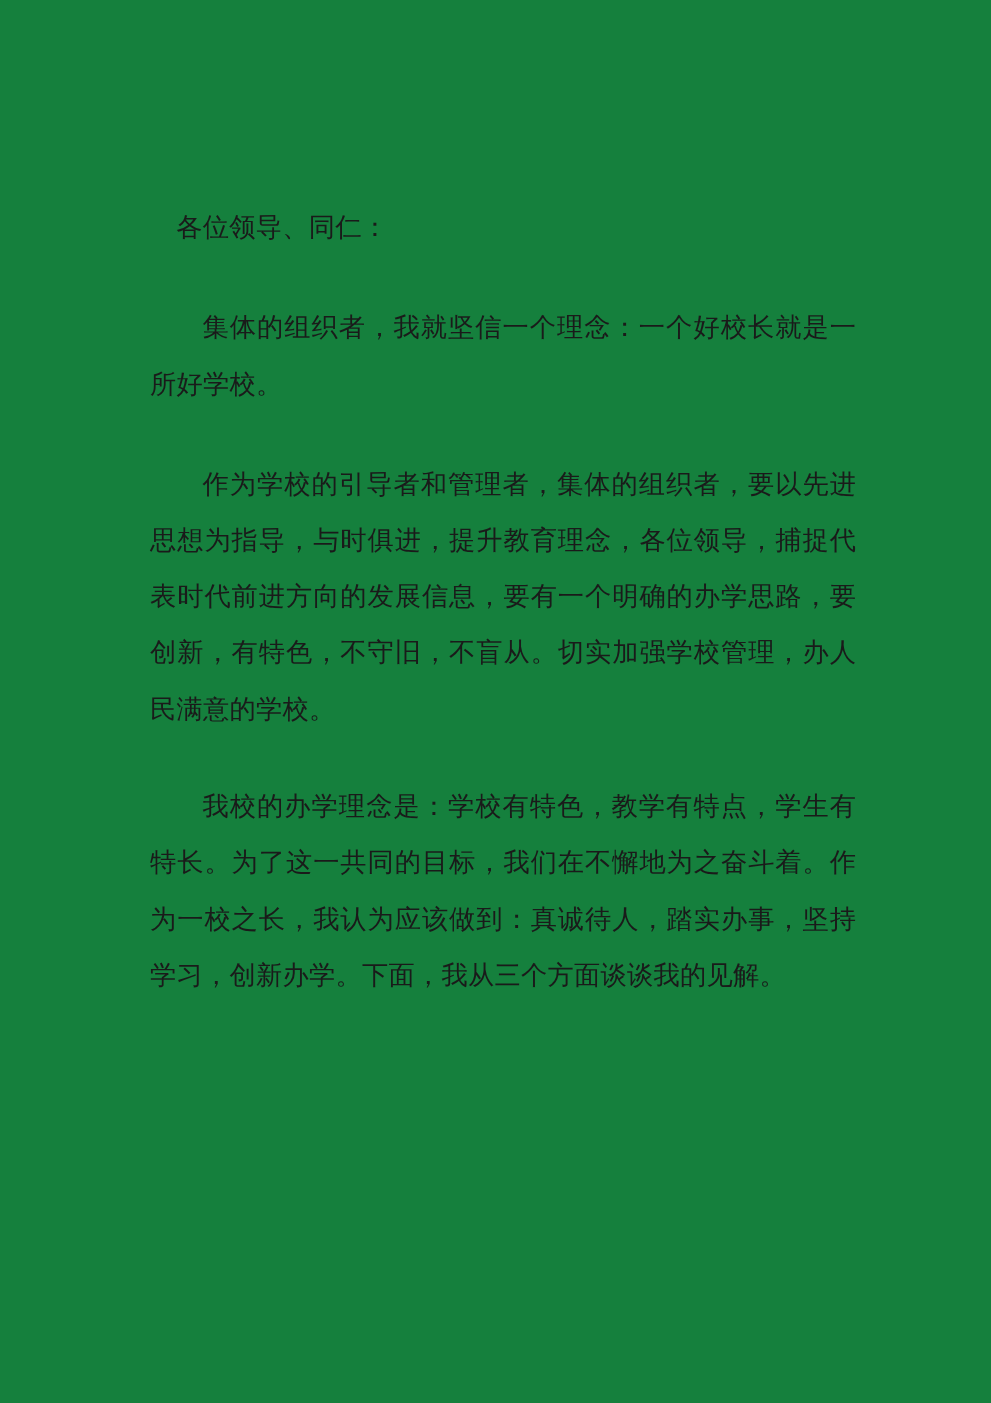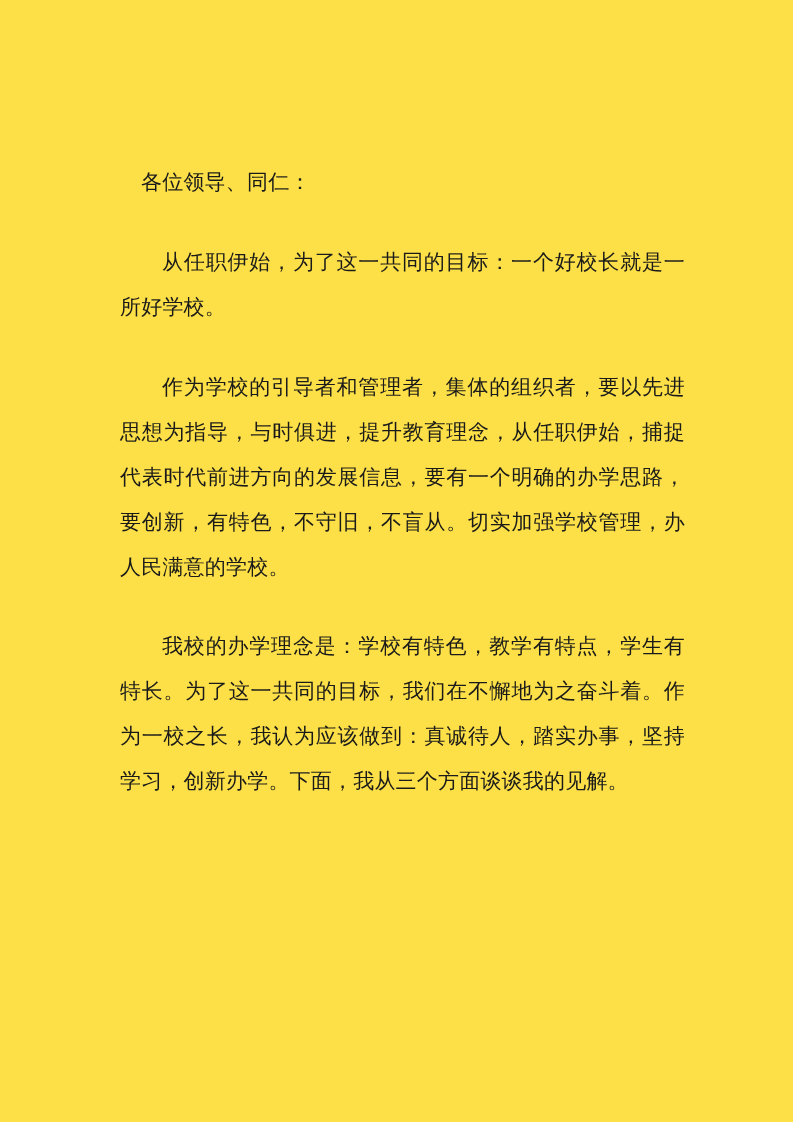--- a/index.html
+++ b/index.html
@@ -10,21 +10,21 @@
   }
   body {
     font-family: "DejaVu Serif", "Liberation Serif", serif;
   }
 
   .page {
     position: relative;
     width: 793px;
     height: 1122px;
     margin: 0 auto;
-    background: #fde047;
+    background: #15803d;
     overflow: hidden;
     box-sizing: border-box;
   }
 
   .doc-body {
     position: absolute;
     left: 120px;
     top: 160px;
     width: 565px;
   }
@@ -67,20 +67,20 @@
 </head>
 <body>
 
 <div class="page">
   <div class="doc-body">
 
     <p class="para indent-1 gap-sm">各位领导、同仁：</p>
 
 
 
-    <p class="para indent-2 gap-md">从任职伊始，为了这一共同的目标：一个好校长就是一所好学校。</p>
+    <p class="para indent-2 gap-md">集体的组织者，我就坚信一个理念：一个好校长就是一所好学校。</p>
 
-    <p class="para indent-2 gap-md">作为学校的引导者和管理者，集体的组织者，要以先进思想为指导，与时俱进，提升教育理念，从任职伊始，捕捉代表时代前进方向的发展信息，要有一个明确的办学思路，要创新，有特色，不守旧，不盲从。切实加强学校管理，办人民满意的学校。</p>
+    <p class="para indent-2 gap-md">作为学校的引导者和管理者，集体的组织者，要以先进思想为指导，与时俱进，提升教育理念，各位领导，捕捉代表时代前进方向的发展信息，要有一个明确的办学思路，要创新，有特色，不守旧，不盲从。切实加强学校管理，办人民满意的学校。</p>
 
     <p class="para indent-2 last">我校的办学理念是：学校有特色，教学有特点，学生有特长。为了这一共同的目标，我们在不懈地为之奋斗着。作为一校之长，我认为应该做到：真诚待人，踏实办事，坚持学习，创新办学。下面，我从三个方面谈谈我的见解。</p>
 
   </div>
 </div>
 
 </body></html>

